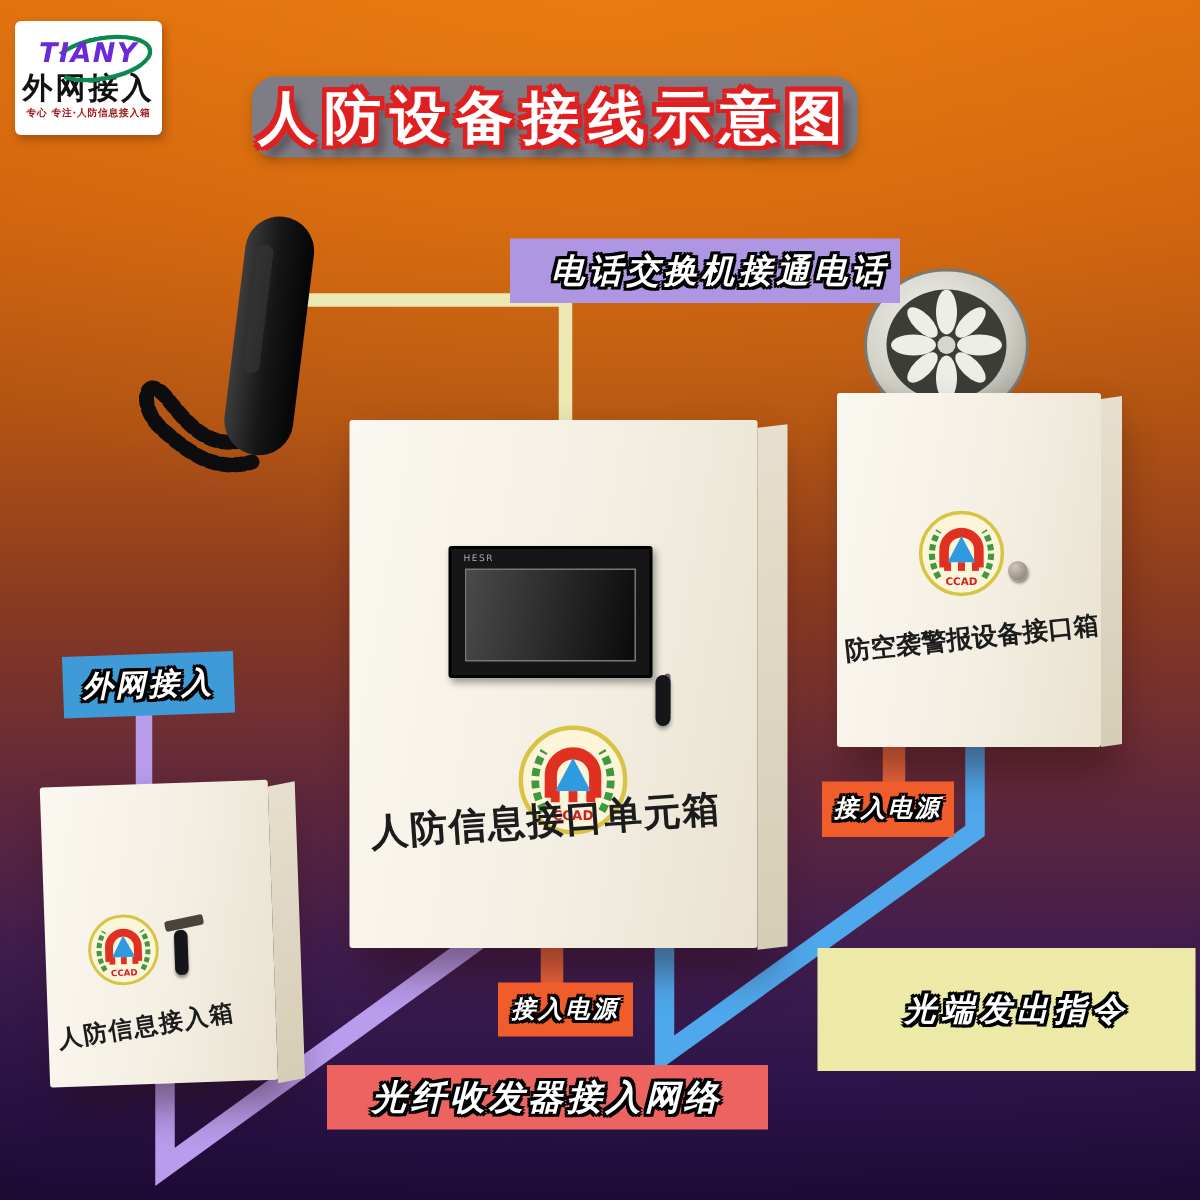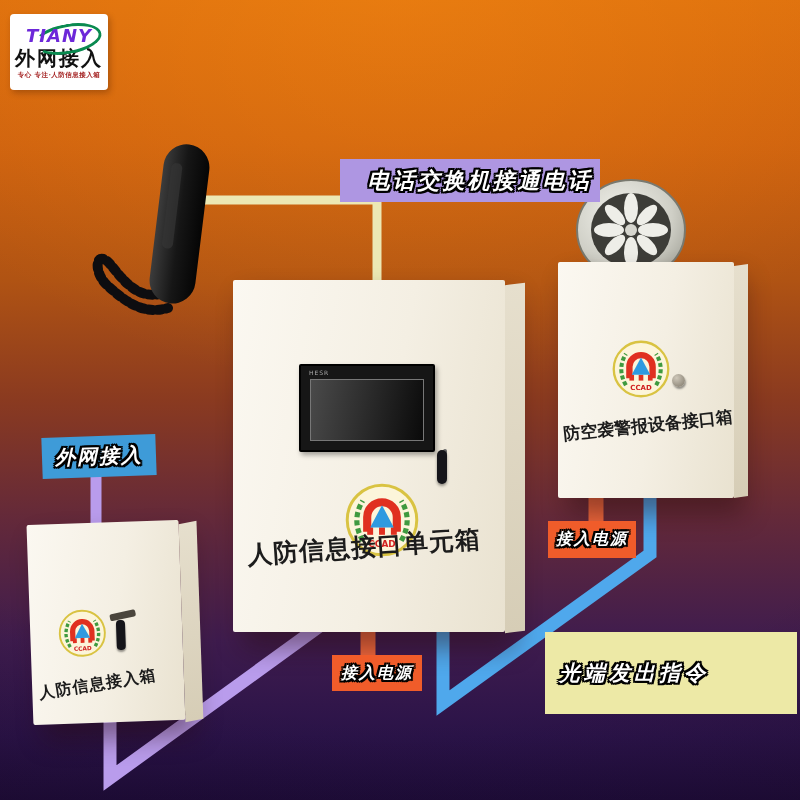--- a/index.html
+++ b/index.html
@@ -189,25 +189,31 @@
   </div>
 
   <div class="abs chip chip-orange" style="left:548px;top:521px;width:88px;height:37px;">
     <span class="outlined" style="font-size:16px;letter-spacing:2px;white-space:nowrap;">接入电源</span>
   </div>
 
   <div class="abs chip chip-orange" style="left:332px;top:655px;width:90px;height:36px;">
     <span class="outlined" style="font-size:16px;letter-spacing:2px;white-space:nowrap;">接入电源</span>
   </div>
 
-  <div class="abs chip chip-yellow" style="left:545px;top:632px;width:252px;height:82px;flex-direction:column;justify-content:center;align-items:flex-start;padding-left:14px;box-sizing:border-box;">
+  <div class="abs chip chip-yellow" style="left:545px;top:632px;width:252px;height:82px;flex-direction:column;justify-content:center;align-items:center;padding-left:14px;box-sizing:border-box;">
     <span class="outlined" style="font-size:21px;letter-spacing:4px;white-space:nowrap;line-height:36px;">光端发出指令</span>
   </div>
 
-
+  <div class="abs chip chip-coral" style="left:218px;top:710px;width:294px;height:43px;">
+    <span class="outlined" style="font-size:23px;letter-spacing:3px;white-space:nowrap;">光纤收发器接入网络</span>
+  </div>
+
+  <div class="abs banner">
+    <span class="banner-text">人防设备接线示意图</span>
+  </div>
 
   <div class="abs logo">
     <div class="logo-brand-wrap">
       <span class="logo-brand">TIANY</span>
       <span class="logo-swoosh"></span>
     </div>
     <div class="logo-company">外网接入</div>
     <div class="logo-tagline">专心 专注·人防信息接入箱</div>
   </div>
 

